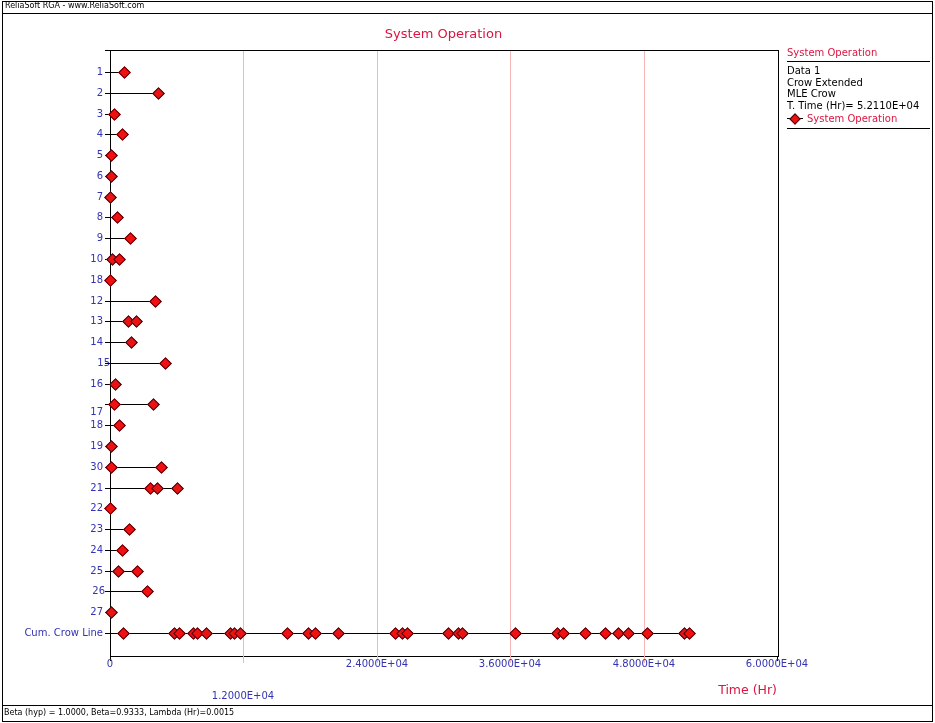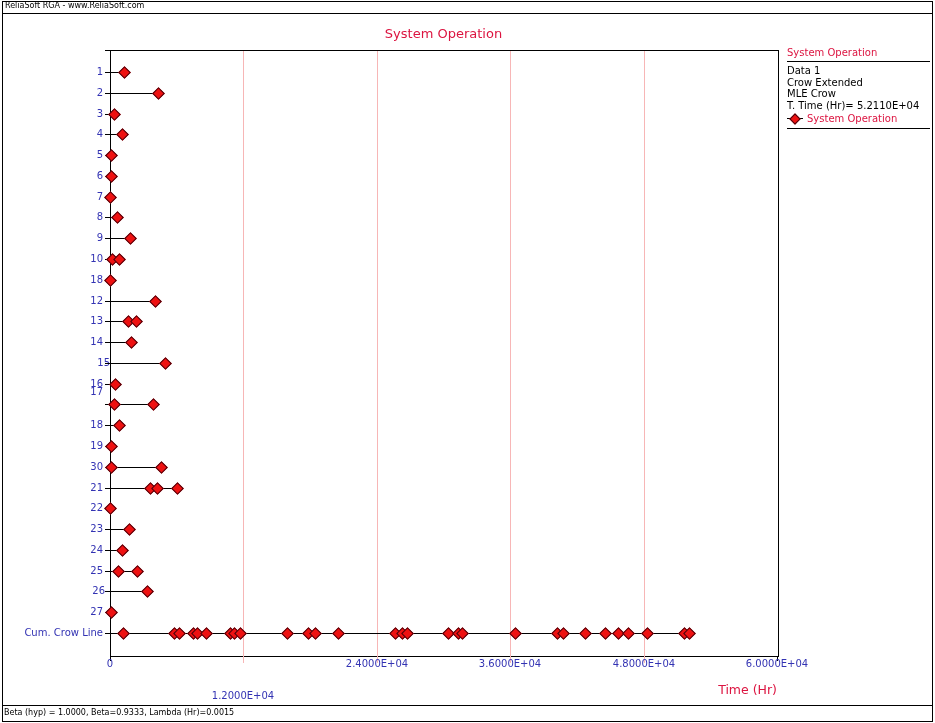--- a/index.html
+++ b/index.html
@@ -124,21 +124,21 @@
       <div class="abs y-label" style="left: 10px; top: 357px;">15</div>
       <div class="abs y-tick" style="left: 105px; top: 363px;"></div>
       <div class="abs row-line" style="left: 110px; top: 363px; width: 55px;"></div>
       <div class="abs crosshair" style="left: 165px; top: 358px; height: 11px;"></div>
       <div class="abs marker" style="left: 161px; top: 359px;"></div>
       <div class="abs y-label" style="left: 3px; top: 378px;">16</div>
       <div class="abs y-tick" style="left: 105px; top: 384px;"></div>
       <div class="abs row-line" style="left: 110px; top: 384px; width: 5px;"></div>
       <div class="abs crosshair" style="left: 115px; top: 379px; height: 11px;"></div>
       <div class="abs marker" style="left: 111px; top: 380px;"></div>
-      <div class="abs y-label" style="left: 3px; top: 386px;">17</div>
+      <div class="abs y-label" style="left: 3px; top: 406px;">17</div>
       <div class="abs y-tick" style="left: 105px; top: 404px;"></div>
       <div class="abs row-line" style="left: 110px; top: 404px; width: 43px;"></div>
       <div class="abs crosshair" style="left: 114px; top: 399px; height: 11px;"></div>
       <div class="abs crosshair" style="left: 153px; top: 399px; height: 11px;"></div>
       <div class="abs marker" style="left: 110px; top: 400px;"></div>
       <div class="abs marker" style="left: 149px; top: 400px;"></div>
       <div class="abs y-label" style="left: 3px; top: 419px;">18</div>
       <div class="abs y-tick" style="left: 105px; top: 425px;"></div>
       <div class="abs row-line" style="left: 110px; top: 425px; width: 9px;"></div>
       <div class="abs crosshair" style="left: 119px; top: 420px; height: 11px;"></div>

